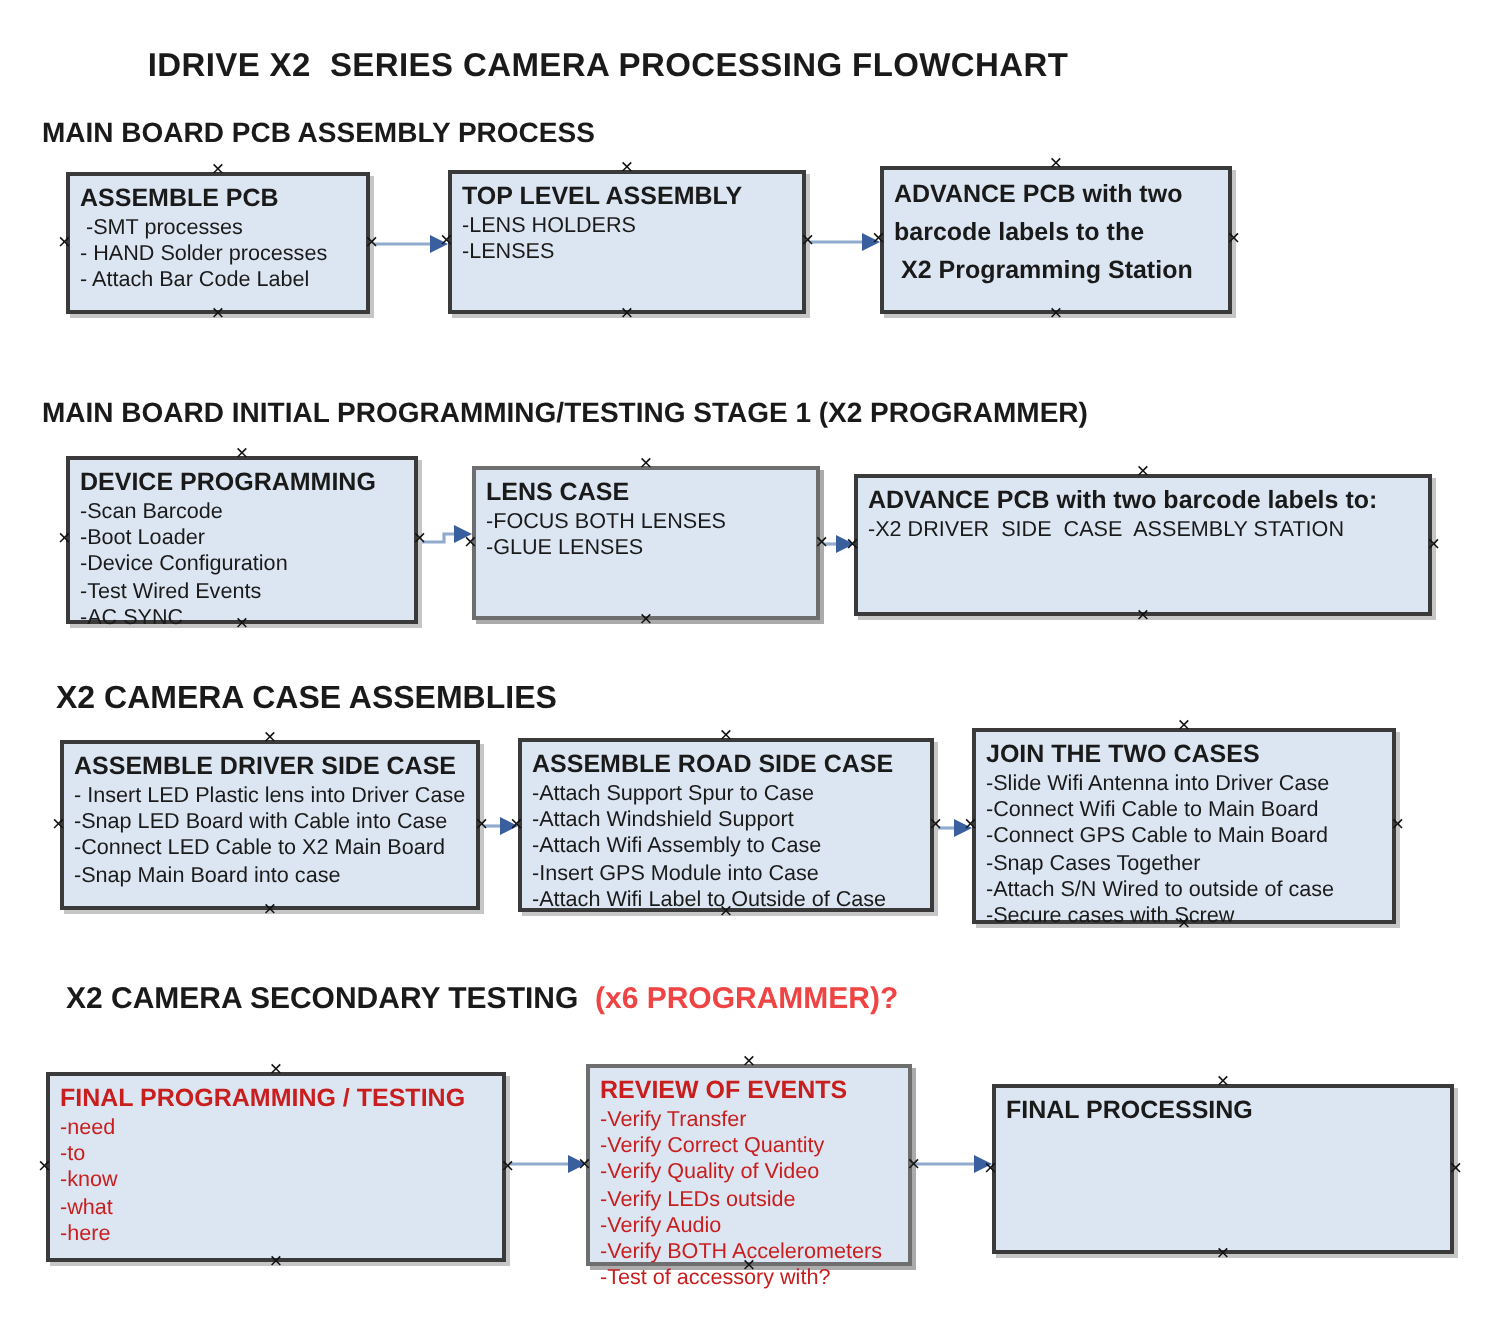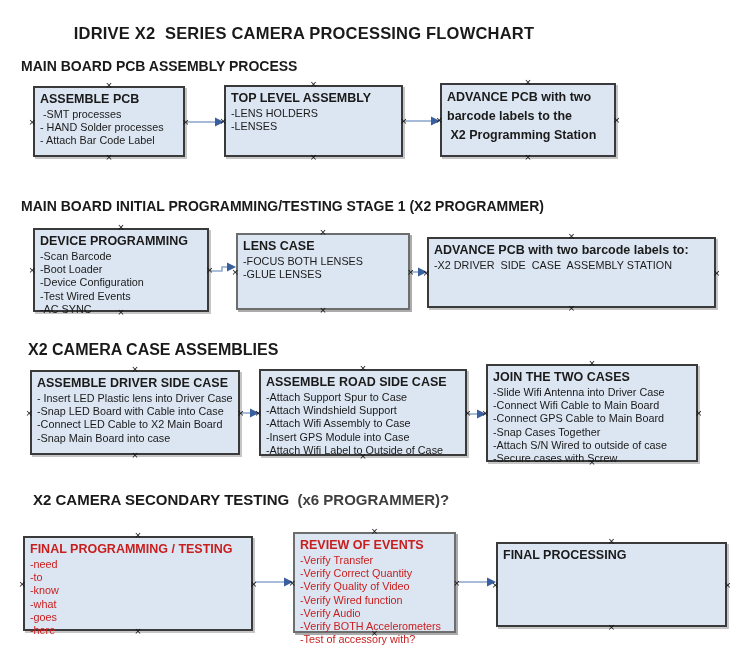--- a/index.html
+++ b/index.html
@@ -9,21 +9,21 @@
   }
   #main-title{
     position:absolute;left:0;top:24px;width:608px;text-align:center;
     font-size:16.5px;font-weight:bold;letter-spacing:.2px;white-space:pre-wrap;
   }
   .sec-header{position:absolute;font-weight:bold;white-space:pre-wrap;}
   #s1{left:21px;top:58px;font-size:14px;}
   #s2{left:21px;top:198px;font-size:14px;}
   #s3{left:28px;top:341px;font-size:16px;}
   #s4{left:33px;top:491px;font-size:15px;}
-  .red-txt{color:#404040;}
+  .red-txt{color:#ef4444;}
 
   .fbox{
     position:absolute;background:#dce6f2;border:2px solid #3a3a3a;
     box-shadow:2px 2px 0 rgba(128,128,128,.45);
     box-sizing:border-box;padding:3px 4px 0 5px;
   }
   .thick-gray{border:2.5px solid #6e6e6e;box-shadow:2px 2px 0 #ababab;}
   .btitle{font-size:12.5px;font-weight:bold;line-height:16px;white-space:pre-wrap;}
   .btitle.multiline{line-height:19px;}
   .bitems{list-style:none;margin:1px 0 0 0;padding:0;}
@@ -190,36 +190,35 @@
     <span class="anchor an-t">×</span>
     <span class="anchor an-b">×</span>
     <span class="anchor an-l">×</span>
     <span class="anchor an-r">×</span>
     <div class="btitle">FINAL PROGRAMMING / TESTING</div>
     <ul class="bitems">
       <li>-need</li>
       <li>-to</li>
       <li>-know</li>
       <li>-what</li>
-      <li>-goes</li>
       <li>-here</li>
     </ul>
   </div>
 
   <div class="fbox red-box thick-gray" id="box-k">
     <span class="anchor an-t">×</span>
     <span class="anchor an-b">×</span>
     <span class="anchor an-l">×</span>
     <span class="anchor an-r">×</span>
     <div class="btitle">REVIEW OF EVENTS</div>
     <ul class="bitems">
       <li>-Verify Transfer</li>
       <li>-Verify Correct Quantity</li>
       <li>-Verify Quality of Video</li>
-      <li>-Verify Wired function</li>
+      <li>-Verify LEDs outside</li>
       <li>-Verify Audio</li>
       <li>-Verify BOTH Accelerometers</li>
       <li>-Test of accessory with?</li>
     </ul>
   </div>
 
   <div class="fbox" id="box-l">
     <span class="anchor an-t">×</span>
     <span class="anchor an-b">×</span>
     <span class="anchor an-l">×</span>

